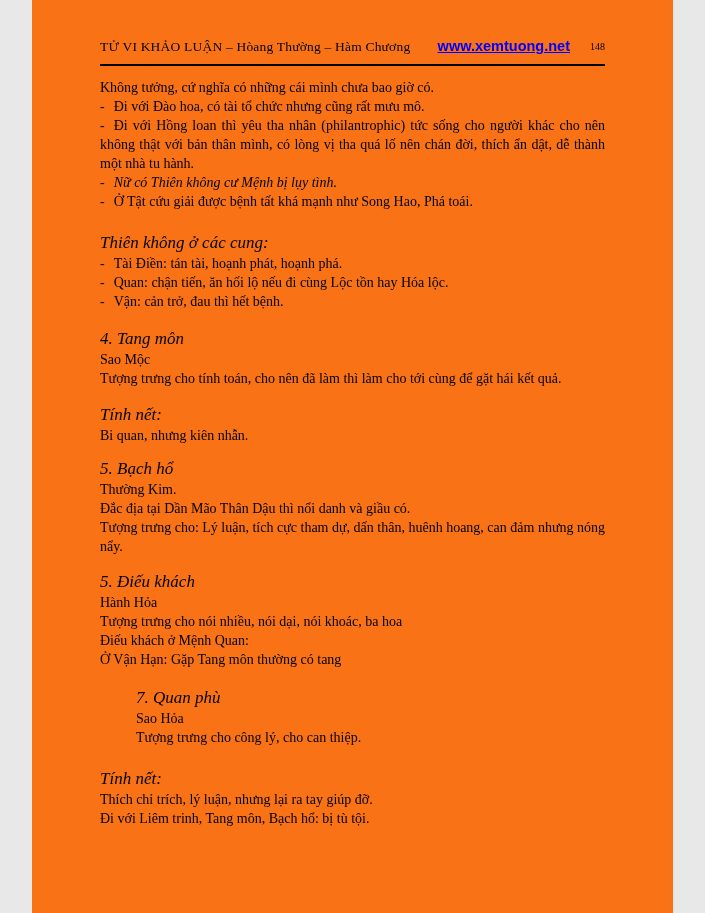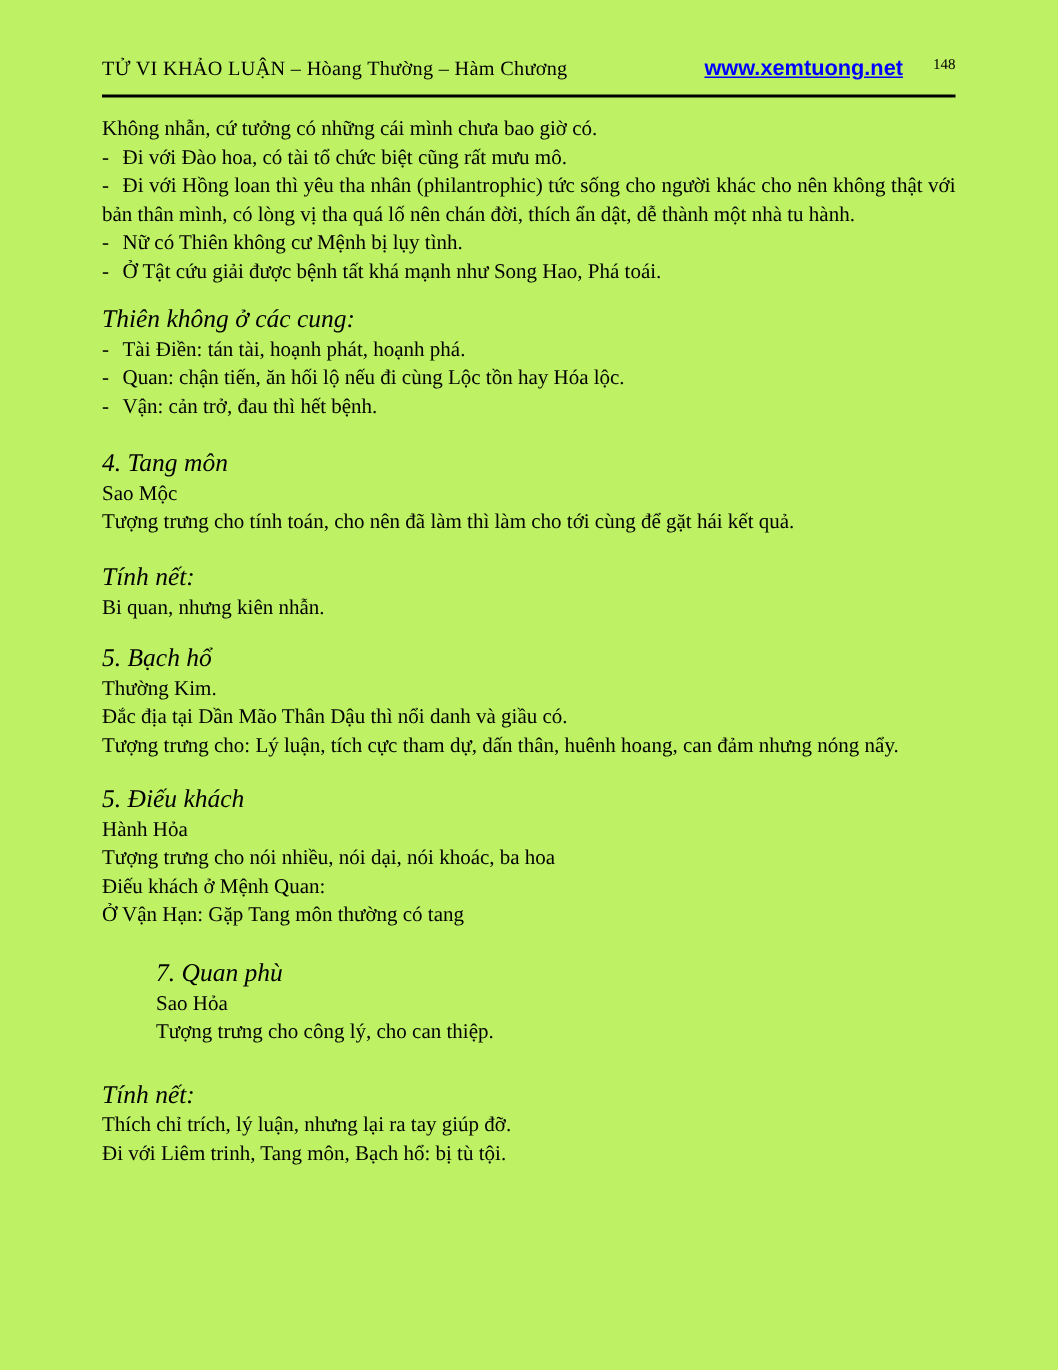--- a/index.html
+++ b/index.html
@@ -1,19 +1,19 @@
 <!DOCTYPE html>
 <html lang="vi"><head>
 <meta charset="utf-8">
 <style>
   html, body { margin: 0; padding: 0; background: #e8e8e8; }
   .page {
-    width: 705px;
+    width: 641px;
     height: 913px;
-    background: #bef264;
+    background: #f97316;
     margin: 0 auto;
     position: relative;
     overflow: hidden;
     font-family: "Liberation Serif", "DejaVu Serif", serif;
     color: #000000;
     box-sizing: border-box;
   }
   .inner {
     padding: 38px 68px 0 68px;
   }
@@ -23,21 +23,21 @@
     align-items: baseline;
     justify-content: space-between;
     white-space: nowrap;
   }
   .header-title {
     font-size: 13.5px;
     letter-spacing: 0.2px;
   }
   .header-right {
     display: flex;
-    align-items: flex-start;
+    align-items: center;
     gap: 20px;
     margin-left: 11px;
   }
   .site-link {
     font-family: "Liberation Sans", "DejaVu Sans", sans-serif;
     font-weight: bold;
     font-size: 14.5px;
     color: #0000ff;
     text-decoration: underline;
     cursor: pointer;
@@ -52,30 +52,30 @@
   .body-text {
     margin-top: 12px;
     font-size: 14px;
     line-height: 19px;
   }
   p.line {
     margin: 0;
     text-align: justify;
   }
   .marker { padding-right: 9px; }
-  .italic { }
+  .italic { font-style: italic; }
   h2.heading {
     font-style: italic;
     font-weight: normal;
     font-size: 17px;
     line-height: 23px;
     margin: 0;
   }
   section { margin: 0; }
-  .mt-s1 { margin-top: 10px; }
+  .mt-s1 { margin-top: 20px; }
   .mt-s2 { margin-top: 16px; }
   .mt-s3 { margin-top: 15px; }
   .mt-s4 { margin-top: 12px; }
   .mt-s5 { margin-top: 14px; }
   .mt-s6 { margin-top: 17px; margin-left: 36px; }
   .mt-s7 { margin-top: 20px; }
   .gap-after { margin-bottom: 10px; }
 </style>
 </head>
 <body>
@@ -88,22 +88,22 @@
       <span class="header-right">
         <a class="site-link">www.xemtuong.net</a>
         <span class="page-num">148</span>
       </span>
     </div>
     <hr class="rule">
 
     <div class="body-text">
 
       <section>
-        <p class="line">Không nhẫn, cứ tưởng có những cái mình chưa bao giờ có.</p>
-        <p class="line"><span class="marker">-</span><span>Đi với Đào hoa, có tài tổ chức biệt cũng rất mưu mô.</span></p>
+        <p class="line">Không tưởng, cứ nghĩa có những cái mình chưa bao giờ có.</p>
+        <p class="line"><span class="marker">-</span><span>Đi với Đào hoa, có tài tổ chức nhưng cũng rất mưu mô.</span></p>
         <p class="line"><span class="marker">-</span><span>Đi với Hồng loan thì yêu tha nhân (philantrophic) tức sống cho người khác cho nên không thật với bản thân mình, có lòng vị tha quá lố nên chán đời, thích ẩn dật, dễ thành một nhà tu hành.</span></p>
         <p class="line"><span class="marker">-</span><span class="italic">Nữ có Thiên không cư Mệnh bị lụy tình.</span></p>
         <p class="line"><span class="marker">-</span><span>Ở Tật cứu giải được bệnh tất khá mạnh như Song Hao, Phá toái.</span></p>
       </section>
 
       <section class="mt-s1">
         <h2 class="heading">Thiên không ở các cung:</h2>
         <p class="line"><span class="marker">-</span><span>Tài Điền: tán tài, hoạnh phát, hoạnh phá.</span></p>
         <p class="line"><span class="marker">-</span><span>Quan: chận tiến, ăn hối lộ nếu đi cùng Lộc tồn hay Hóa lộc.</span></p>
         <p class="line"><span class="marker">-</span><span>Vận: cản trở, đau thì hết bệnh.</span></p>

